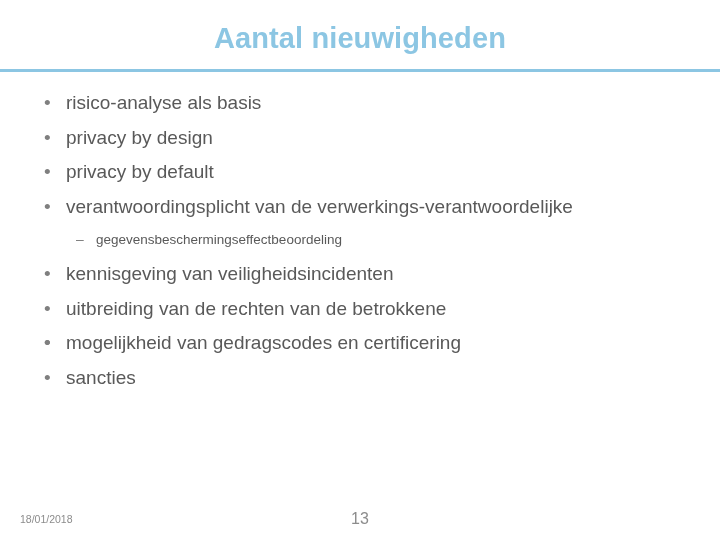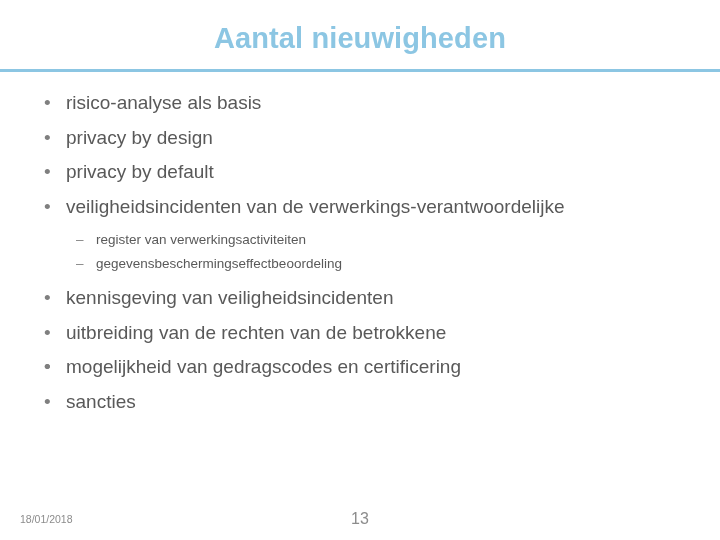--- a/index.html
+++ b/index.html
@@ -153,28 +153,27 @@
         <span class="label">privacy by design</span>
       </li>
 
       <li class="bullet-l1">
         <span class="marker">•</span>
         <span class="label">privacy by default</span>
       </li>
 
       <li class="bullet-l1">
         <span class="marker">•</span>
-        <span class="label">veiligheidsincidenten van de verwerkings-verantwoordelijke</span>
+        <span class="label">verantwoordingsplicht van de verwerkings-verantwoordelijke</span>
       </li>
 
       <li style="list-style:none;">
         <ul class="sub-bullets">
           <li class="bullet-l2">
             <span class="marker">–</span>
-            <span class="label">register van verwerkingsactiviteiten</span>
           </li>
           <li class="bullet-l2">
             <span class="marker">–</span>
             <span class="label">gegevensbeschermingseffectbeoordeling</span>
           </li>
         </ul>
       </li>
 
       <li class="bullet-l1">
         <span class="marker">•</span>

